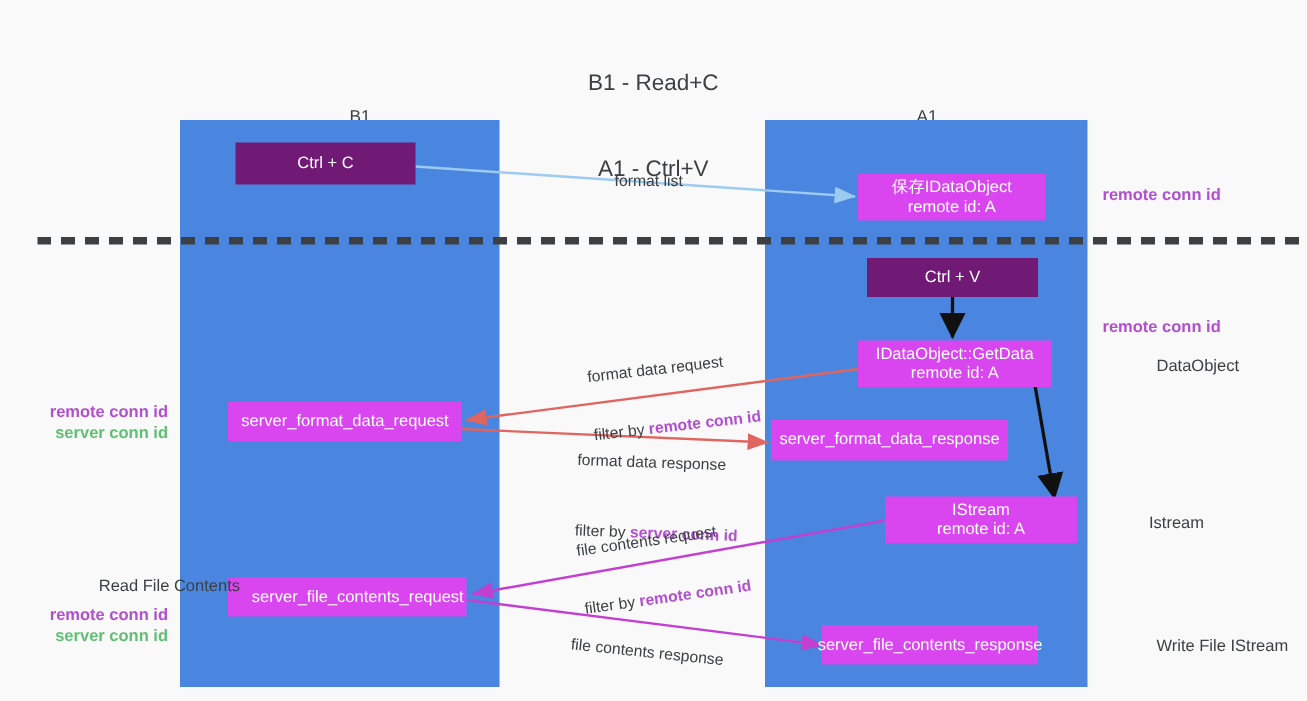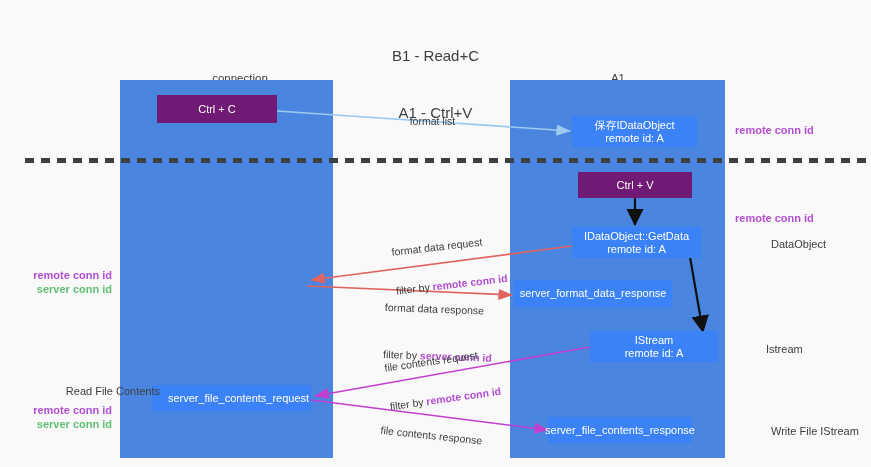--- a/index.html
+++ b/index.html
@@ -40,21 +40,21 @@
   
   .node{
     display:flex;align-items:center;justify-content:center;
     text-align:center;
     font-size:11px;color:#ffffff;
     line-height:13px;
     white-space:pre;
     box-sizing:border-box;
   }
   .node.green{background:#701a75;justify-content:center;}
-  .node.orange{background:#3b82f6;}
+  .node.orange{background:#d946ef;}
 
   
   .annot{font-size:11px;line-height:14px;white-space:pre;}
   .annot.plain{color:#3c4043;margin-left:36px;}
   .annot.remote{color:#b24fcf;font-weight:bold;}
   .annot.server{color:#5fbf72;font-weight:bold;}
   .annot.r{text-align:right;}
   .annot.l{text-align:left;}
 
   
@@ -71,20 +71,21 @@
 <body>
 
 <div id="canvas">
 
   <div class="abs title">
     <div>B1 - Read+C</div>
     <div>A1 - Ctrl+V</div>
   </div>
 
   <div class="abs colhead" style="left:150px;top:46px;width:180px;">
+    <div>B1</div>
     <div>connection</div>
   </div>
   <div class="abs colhead" style="left:528px;top:46px;width:180px;">
     <div>A1</div>
     <div>remote</div>
   </div>
 
   <div class="abs lane" style="left:120px;top:80px;width:213px;height:378px;"></div>
   <div class="abs lane" style="left:510px;top:80px;width:215px;height:378px;"></div>
 
@@ -130,20 +131,23 @@
 
   <div class="abs node green" style="left:578px;top:172px;width:114px;height:26px;">
     <span>Ctrl + V</span>
   </div>
 
   <div class="abs node orange" style="left:572px;top:227px;width:129px;height:31px;flex-direction:column;">
     <span>IDataObject::GetData</span>
     <span>remote id: A</span>
   </div>
 
+  <div class="abs node orange" style="left:152px;top:268px;width:156px;height:26px;">
+    <span>server_format_data_request</span>
+  </div>
 
   <div class="abs node orange" style="left:514px;top:280px;width:158px;height:27px;">
     <span>server_format_data_response</span>
   </div>
 
   <div class="abs node orange" style="left:590px;top:331px;width:128px;height:31px;flex-direction:column;">
     <span>IStream</span>
     <span>remote id: A</span>
   </div>
 

